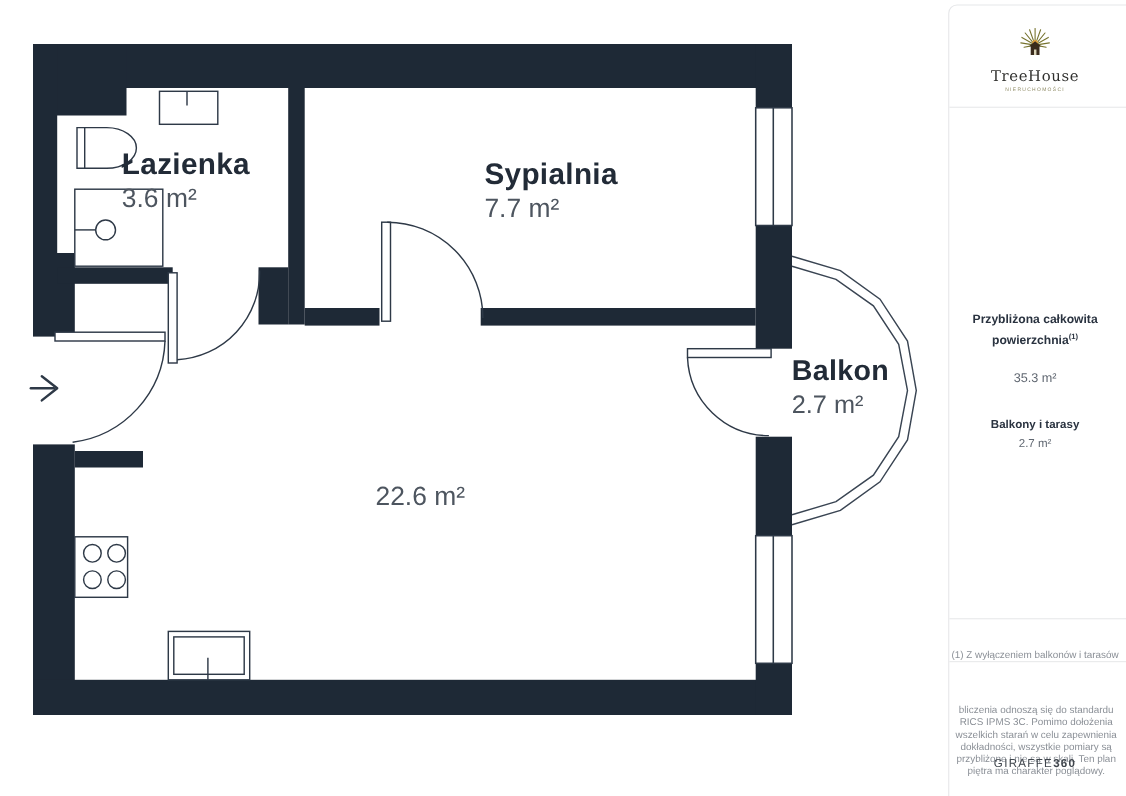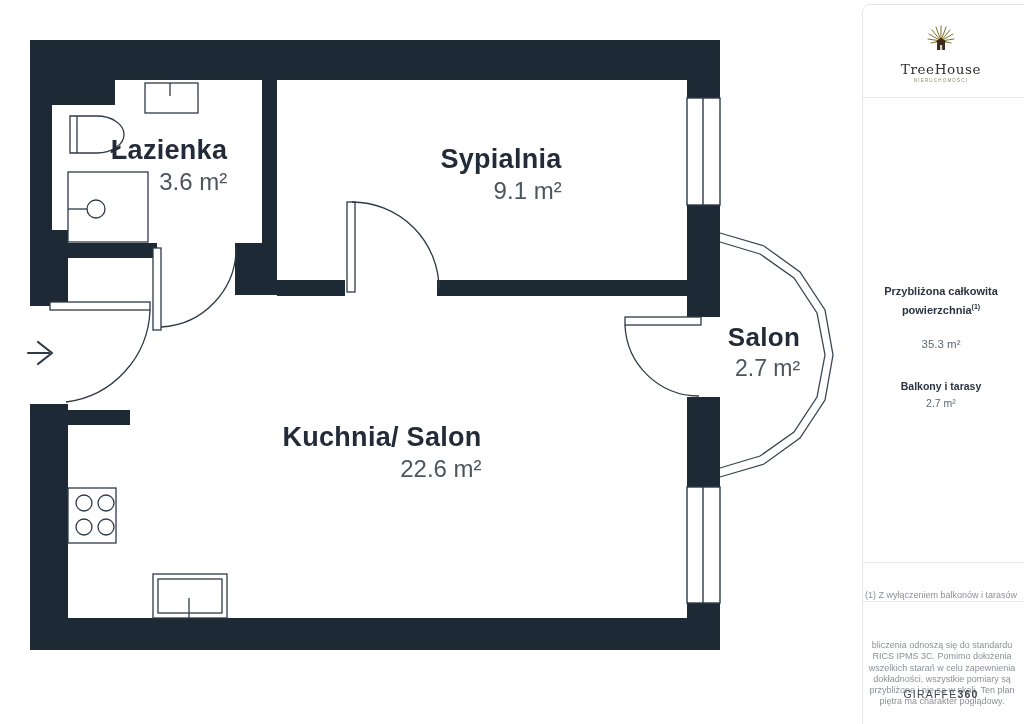--- a/index.html
+++ b/index.html
@@ -5,21 +5,21 @@
   html,body{margin:0;padding:0;}
   body{
     width:1024px;height:724px;position:relative;overflow:hidden;
     background:#ffffff;font-family:"Liberation Sans",sans-serif;
     -webkit-font-smoothing:antialiased;
   }
   
   .plan-wrap{position:absolute;left:0;top:0;width:858px;height:724px;}
   .room-label{
     position:absolute;transform:translate(-50%,-50%);
-    text-align:right;white-space:nowrap;pointer-events:none;
+    text-align:left;white-space:nowrap;pointer-events:none;
   }
   .room-name{
     font-size:27px;font-weight:bold;color:#222b37;letter-spacing:.3px;line-height:32px;
   }
   .room-area{
     font-size:24px;font-weight:400;color:#4d555f;line-height:31px;
   }
   .room-label.small .room-name{font-size:26px;}
   .room-label.small .room-area{font-size:23px;}
   
@@ -150,28 +150,27 @@
     </g>
   </svg>
 
   
   <div class="room-label" style="left:169px;top:165px;">
     <div class="room-name">Łazienka</div>
     <div class="room-area">3.6 m²</div>
   </div>
   <div class="room-label" style="left:501px;top:174px;">
     <div class="room-name">Sypialnia</div>
-    <div class="room-area">9.1 m²</div>
+    <div class="room-area">7.7 m²</div>
   </div>
   <div class="room-label" style="left:382px;top:452px;">
-    <div class="room-name">Kuchnia/ Salon</div>
     <div class="room-area">22.6 m²</div>
   </div>
   <div class="room-label small" style="left:764px;top:352px;">
-    <div class="room-name">Salon</div>
+    <div class="room-name">Balkon</div>
     <div class="room-area">2.7 m²</div>
   </div>
 </div>
 
 <aside class="sidebar">
   <div class="card"></div>
 
   <div class="logo-block">
     <svg width="40" height="34" viewBox="0 0 40 34">
       <g stroke="#77742f" stroke-width="1" fill="none" stroke-linecap="round">

